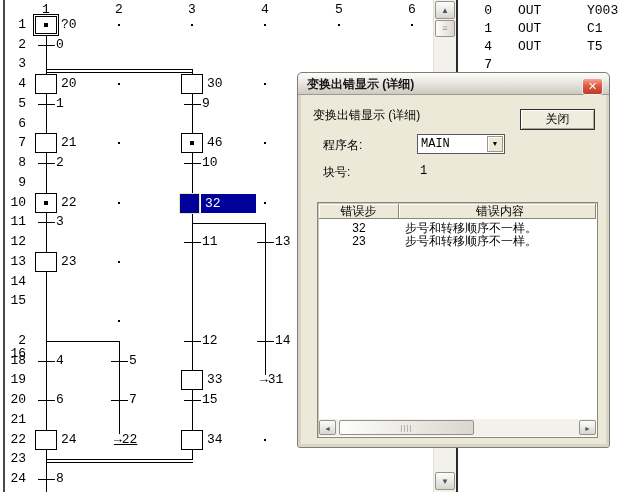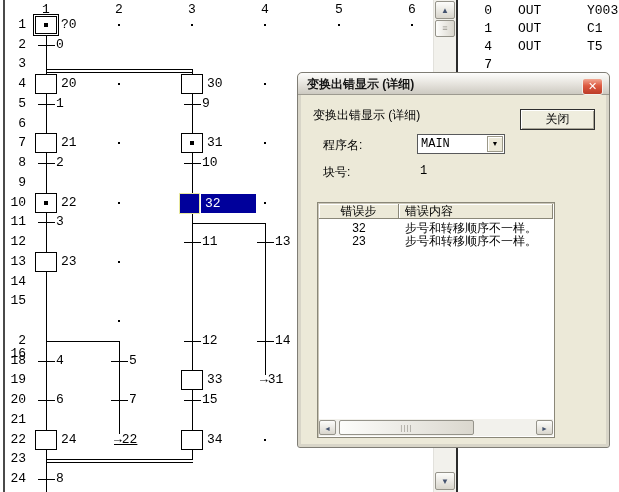--- a/index.html
+++ b/index.html
@@ -55,25 +55,25 @@
        border:1px solid #83816F;box-shadow:inset 1px 1px 0 #FFFFFF,inset -1px -1px 0 #A9A698;
        font-size:12px;color:#000;text-align:center;line-height:19px;box-sizing:border-box;}
   .btn.default{border:1px solid #2E2E2E;}
   .btn.disabled{color:#9D9A90;text-shadow:1px 1px 0 #fff;}
   #combo{position:absolute;left:116px;top:58px;width:88px;height:20px;background:#fff;
          border:1px solid #58595B;box-sizing:border-box;}
   #combo .val{position:absolute;left:3px;top:2px;font-size:12px;}
   #combo .drop{position:absolute;right:1px;top:1px;width:16px;height:16px;background:#ECE9D8;
          border:1px solid #9B9888;box-shadow:inset 1px 1px 0 #fff;box-sizing:border-box;
          font-size:7px;line-height:14px;text-align:center;color:#000;}
-  #listbox{position:absolute;left:16px;top:126px;width:238px;height:236px;background:#fff;
+  #listbox{position:absolute;left:16px;top:126px;width:281px;height:236px;background:#fff;
          border:1px solid #8A8778;box-shadow:inset 1px 1px 0 #CBC7B8;box-sizing:border-box;}
   .lb-head{position:absolute;left:1px;top:1px;right:1px;height:15px;display:flex;}
   .lb-hcell{background:#ECE9D8;border-right:1px solid #8A8778;border-bottom:1px solid #8A8778;
-         box-shadow:inset 1px 1px 0 #fff;font-size:12px;line-height:14px;box-sizing:border-box;}
+         box-shadow:inset 1px 1px 0 #fff;font-size:12px;line-height:14px;box-sizing:border-box;text-align:center;}
   .lb-hcell.c1{width:80px;text-align:center;}
   .lb-hcell.c2{flex:1;padding-left:6px;}
   .lb-row{position:absolute;left:1px;right:1px;height:13px;font-size:12px;line-height:13px;}
   .lb-step{position:absolute;left:0;width:80px;text-align:center;}
   .lb-content{position:absolute;left:86px;white-space:nowrap;}
   #lb-hscroll{position:absolute;left:1px;right:1px;bottom:1px;height:17px;background:#F2F1EC;}
 </style>
 </head>
 <body>
 
@@ -172,21 +172,21 @@
     <div class="abs sfc-label" style="left: 61px; top: 17px;">?0</div>
     <div class="abs sfc-box" style="left: 35px; top: 74px; width: 22px; height: 20px;"></div>
     <div class="abs sfc-label" style="left: 61px; top: 76px;">20</div>
     <div class="abs sfc-box" style="left: 181px; top: 74px; width: 22px; height: 20px;"></div>
     <div class="abs sfc-label" style="left: 207px; top: 76px;">30</div>
     <div class="abs sfc-box" style="left: 35px; top: 133px; width: 22px; height: 20px;"></div>
     <div class="abs sfc-label" style="left: 61px; top: 135px;">21</div>
     <div class="abs sfc-box" style="left: 181px; top: 133px; width: 22px; height: 20px;">
       <div class="sfc-stepdot"></div>
     </div>
-    <div class="abs sfc-label" style="left: 207px; top: 135px;">31</div>
+    <div class="abs sfc-label" style="left: 207px; top: 135px;">46</div>
     <div class="abs sfc-box" style="left: 35px; top: 193px; width: 22px; height: 20px;">
       <div class="sfc-stepdot"></div>
     </div>
     <div class="abs sfc-label" style="left: 61px; top: 195px;">22</div>
     <div class="abs sel-box" style="left: 179px; top: 193px; width: 21px; height: 21px; background: rgb(0, 0, 155); border-color: rgb(232, 232, 160);"></div>
     <div class="abs sel-wide mono" style="left: 200px; top: 193px; width: 57px; height: 21px; background: rgb(0, 0, 155); border-color: rgb(255, 255, 255);">32</div>
     <div class="abs sfc-box" style="left: 35px; top: 252px; width: 22px; height: 20px;"></div>
     <div class="abs sfc-label" style="left: 61px; top: 254px;">23</div>
     <div class="abs sfc-box" style="left: 181px; top: 370px; width: 22px; height: 20px;"></div>
     <div class="abs sfc-label" style="left: 207px; top: 372px;">33</div>

